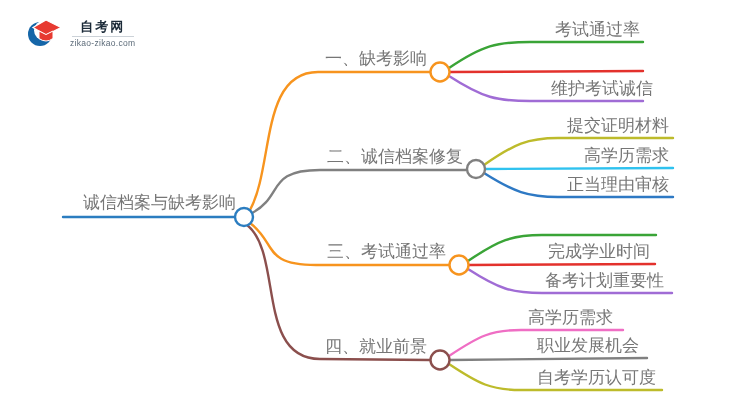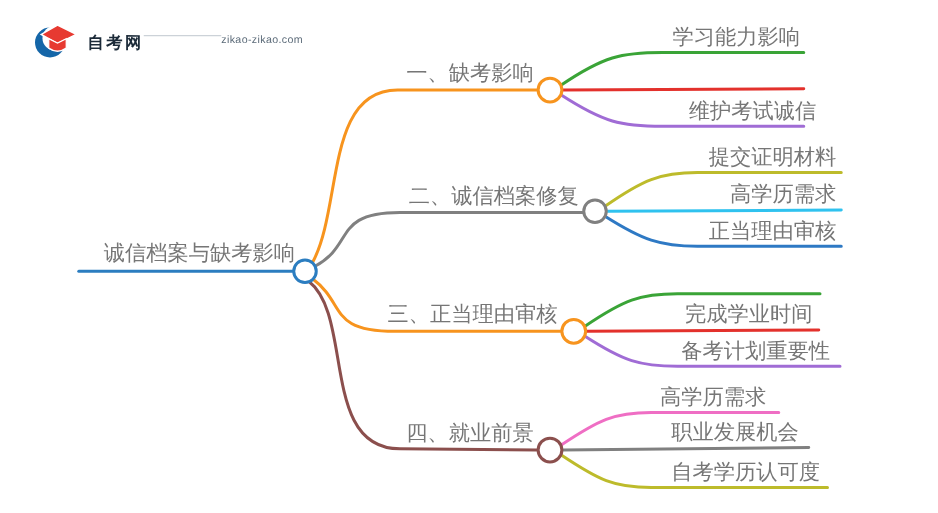--- a/index.html
+++ b/index.html
@@ -8,21 +8,21 @@
     font-family:"Liberation Sans","DejaVu Sans",sans-serif;
   }
   #mm-svg{position:absolute;left:0;top:0;}
   .mm-label{
     position:absolute;height:22px;line-height:22px;font-size:17px;
     color:#767676;text-align:right;white-space:nowrap;
   }
   .root-label{font-size:17px;}
   
   .logo{position:absolute;left:28px;top:18px;display:flex;align-items:center;}
-  .logo-text{margin-left:6px;display:flex;flex-direction:row;align-items:flex-start;}
+  .logo-text{margin-left:6px;display:flex;flex-direction:column;align-items:center;}
   .site-name{font-size:13px;font-weight:bold;color:#1b2a38;letter-spacing:2px;line-height:15px;}
   .logo-divider{width:62px;height:1px;background:#ccd2d8;margin:2px 0 1px 0;}
   .site-url{font-size:8.5px;color:#5c6b79;letter-spacing:0.3px;line-height:10px;}
 </style>
 </head>
 <body>
 
 <div id="stage">
 
   <div class="logo">
@@ -68,29 +68,29 @@
       <circle cx="440" cy="72" r="9.5" fill="#ffffff" stroke="#f7941e"></circle>
       <circle cx="476" cy="169" r="9" fill="#ffffff" stroke="#808080"></circle>
       <circle cx="459" cy="265" r="9.5" fill="#ffffff" stroke="#f7941e"></circle>
       <circle cx="440" cy="360" r="9.5" fill="#ffffff" stroke="#8b4f4d"></circle>
     </g>
   </svg>
 
   <div class="mm-label root-label" style="left:46px;top:192px;width:190px;">诚信档案与缺考影响</div>
 
   <div class="mm-label" style="left:257px;top:48px;width:170px;">一、缺考影响</div>
-  <div class="mm-label" style="left:470px;top:19px;width:170px;">学习能力影响</div>
+  <div class="mm-label" style="left:470px;top:19px;width:170px;">考试通过率</div>
   <div class="mm-label" style="left:483px;top:78px;width:170px;">维护考试诚信</div>
 
   <div class="mm-label" style="left:293px;top:146px;width:170px;">二、诚信档案修复</div>
   <div class="mm-label" style="left:499px;top:115px;width:170px;">提交证明材料</div>
   <div class="mm-label" style="left:499px;top:145px;width:170px;">高学历需求</div>
   <div class="mm-label" style="left:499px;top:174px;width:170px;">正当理由审核</div>
 
-  <div class="mm-label" style="left:276px;top:241px;width:170px;">三、正当理由审核</div>
+  <div class="mm-label" style="left:276px;top:241px;width:170px;">三、考试通过率</div>
   <div class="mm-label" style="left:480px;top:241px;width:170px;">完成学业时间</div>
   <div class="mm-label" style="left:494px;top:270px;width:170px;">备考计划重要性</div>
 
   <div class="mm-label" style="left:257px;top:336px;width:170px;">四、就业前景</div>
   <div class="mm-label" style="left:443px;top:307px;width:170px;">高学历需求</div>
   <div class="mm-label" style="left:469px;top:335px;width:170px;">职业发展机会</div>
   <div class="mm-label" style="left:486px;top:367px;width:170px;">自考学历认可度</div>
 
 </div>
 

